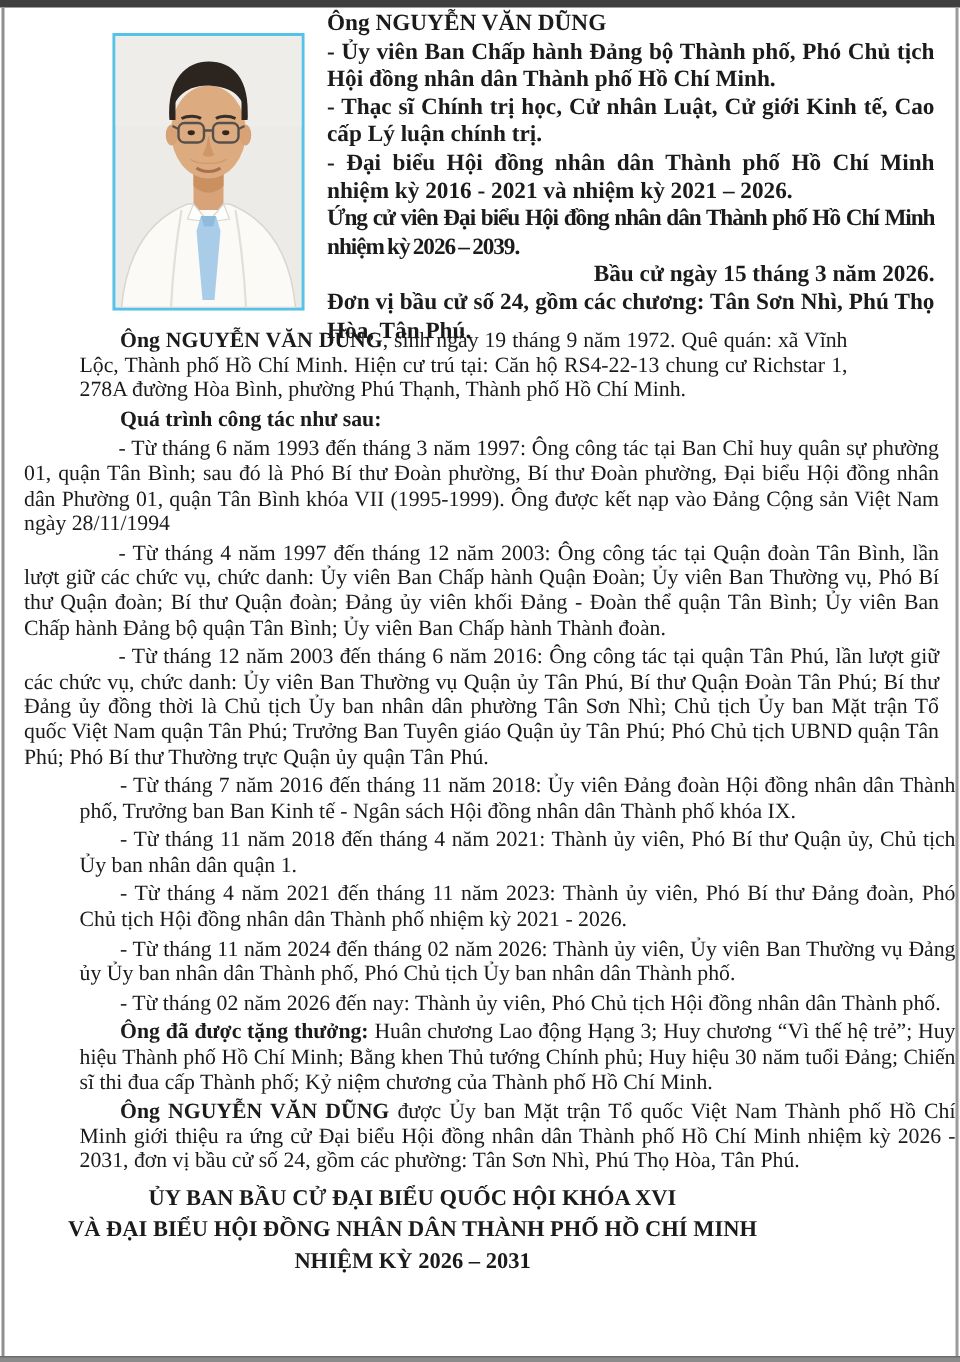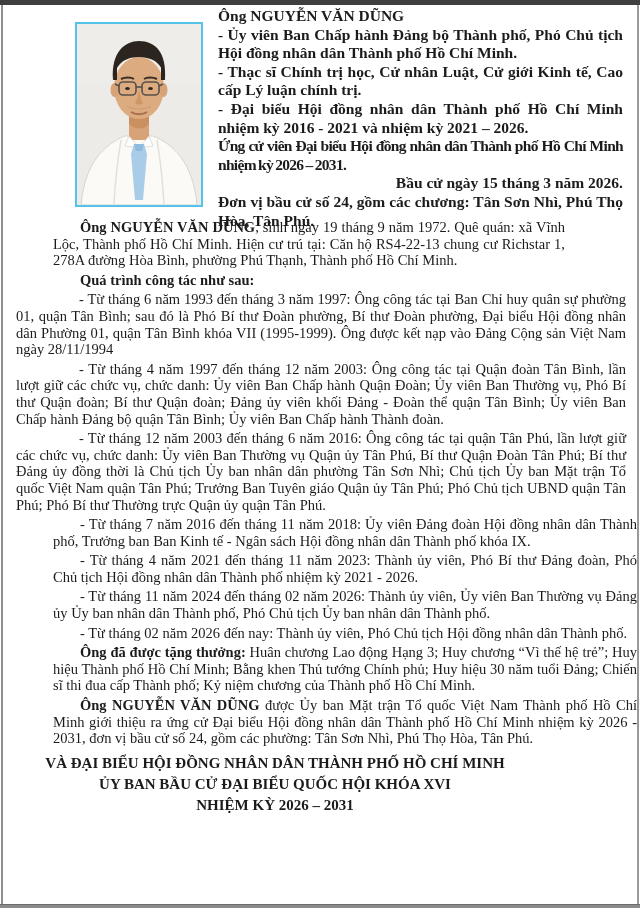--- a/index.html
+++ b/index.html
@@ -120,39 +120,40 @@
           <path d="M50,82 C54,86 70,86 74,82" stroke="#d09c6e" stroke-width="1" fill="none"></path>
         </svg>
       </div>
     </div>
 
     <div class="intro-text">
       <div class="intro-name">Ông NGUYỄN VĂN DŨNG</div>
       <div>- Ủy viên Ban Chấp hành Đảng bộ Thành phố, Phó Chủ tịch Hội đồng nhân dân Thành phố Hồ Chí Minh.</div>
       <div>- Thạc sĩ Chính trị học, Cử nhân Luật, Cử giới Kinh tế, Cao cấp Lý luận chính trị.</div>
       <div>- Đại biểu Hội đồng nhân dân Thành phố Hồ Chí Minh nhiệm kỳ 2016 - 2021 và nhiệm kỳ 2021 – 2026.</div>
-      <div class="intro-condensed">Ứng cử viên Đại biểu Hội đồng nhân dân Thành phố Hồ Chí Minh nhiệm kỳ 2026 – 2031.</div>
+      <div class="intro-condensed">Ứng cử viên Đại biểu Hội đồng nhân dân Thành phố Hồ Chí Minh nhiệm kỳ 2026 – 2039.</div>
       <div class="intro-line-left">Bầu cử ngày 15 tháng 3 năm 2026.</div>
       <div>Đơn vị bầu cử số 24, gồm các chương: Tân Sơn Nhì, Phú Thọ Hòa, Tân Phú.</div>
     </div>
   </div>
 
   <div>
     <p class="para norm narrow-right"><b>Ông NGUYỄN VĂN DŨNG</b><span>, sinh ngày 19 tháng 9 năm 1972. Quê quán: xã Vĩnh Lộc, Thành phố Hồ Chí Minh. Hiện cư trú tại: Căn hộ RS4-22-13 chung cư Richstar 1, 278A đường Hòa Bình, phường Phú Thạnh, Thành phố Hồ Chí Minh.</span></p>
     <p class="para norm"><b>Quá trình công tác như sau:</b><span></span></p>
     <p class="para wide"><b></b><span>- Từ tháng 6 năm 1993 đến tháng 3 năm 1997: Ông công tác tại Ban Chỉ huy quân sự phường 01, quận Tân Bình; sau đó là Phó Bí thư Đoàn phường, Bí thư Đoàn phường, Đại biểu Hội đồng nhân dân Phường 01, quận Tân Bình khóa VII (1995-1999). Ông được kết nạp vào Đảng Cộng sản Việt Nam ngày 28/11/1994</span></p>
     <p class="para wide"><b></b><span>- Từ tháng 4 năm 1997 đến tháng 12 năm 2003: Ông công tác tại Quận đoàn Tân Bình, lần lượt giữ các chức vụ, chức danh: Ủy viên Ban Chấp hành Quận Đoàn; Ủy viên Ban Thường vụ, Phó Bí thư Quận đoàn; Bí thư Quận đoàn; Đảng ủy viên khối Đảng - Đoàn thể quận Tân Bình; Ủy viên Ban Chấp hành Đảng bộ quận Tân Bình; Ủy viên Ban Chấp hành Thành đoàn.</span></p>
     <p class="para wide"><b></b><span>- Từ tháng 12 năm 2003 đến tháng 6 năm 2016: Ông công tác tại quận Tân Phú, lần lượt giữ các chức vụ, chức danh: Ủy viên Ban Thường vụ Quận ủy Tân Phú, Bí thư Quận Đoàn Tân Phú; Bí thư Đảng ủy đồng thời là Chủ tịch Ủy ban nhân dân phường Tân Sơn Nhì; Chủ tịch Ủy ban Mặt trận Tổ quốc Việt Nam quận Tân Phú; Trưởng Ban Tuyên giáo Quận ủy Tân Phú; Phó Chủ tịch UBND quận Tân Phú; Phó Bí thư Thường trực Quận ủy quận Tân Phú.</span></p>
     <p class="para norm"><b></b><span>- Từ tháng 7 năm 2016 đến tháng 11 năm 2018: Ủy viên Đảng đoàn Hội đồng nhân dân Thành phố, Trưởng ban Ban Kinh tế - Ngân sách Hội đồng nhân dân Thành phố khóa IX.</span></p>
+    <p class="para norm"><b></b><span>- Từ tháng 11 năm 2018 đến tháng 4 năm 2021: Thành ủy viên, Phó Bí thư Quận ủy, Chủ tịch Ủy ban nhân dân quận 1.</span></p>
     <p class="para norm"><b></b><span>- Từ tháng 4 năm 2021 đến tháng 11 năm 2023: Thành ủy viên, Phó Bí thư Đảng đoàn, Phó Chủ tịch Hội đồng nhân dân Thành phố nhiệm kỳ 2021 - 2026.</span></p>
     <p class="para norm"><b></b><span>- Từ tháng 11 năm 2024 đến tháng 02 năm 2026: Thành ủy viên, Ủy viên Ban Thường vụ Đảng ủy Ủy ban nhân dân Thành phố, Phó Chủ tịch Ủy ban nhân dân Thành phố.</span></p>
     <p class="para norm"><b></b><span>- Từ tháng 02 năm 2026 đến nay: Thành ủy viên, Phó Chủ tịch Hội đồng nhân dân Thành phố.</span></p>
     <p class="para norm"><b>Ông đã được tặng thưởng:</b><span> Huân chương Lao động Hạng 3; Huy chương “Vì thế hệ trẻ”; Huy hiệu Thành phố Hồ Chí Minh; Bằng khen Thủ tướng Chính phủ; Huy hiệu 30 năm tuổi Đảng; Chiến sĩ thi đua cấp Thành phố; Kỷ niệm chương của Thành phố Hồ Chí Minh.</span></p>
     <p class="para norm"><b>Ông NGUYỄN VĂN DŨNG</b><span> được Ủy ban Mặt trận Tổ quốc Việt Nam Thành phố Hồ Chí Minh giới thiệu ra ứng cử Đại biểu Hội đồng nhân dân Thành phố Hồ Chí Minh nhiệm kỳ 2026 - 2031, đơn vị bầu cử số 24, gồm các phường: Tân Sơn Nhì, Phú Thọ Hòa, Tân Phú.</span></p>
   </div>
 
   <div class="footer">
+    <div>ỦY BAN BẦU CỬ ĐẠI BIỂU QUỐC HỘI KHÓA XVI</div>
     <div>VÀ ĐẠI BIỂU HỘI ĐỒNG NHÂN DÂN THÀNH PHỐ HỒ CHÍ MINH</div>
-    <div>ỦY BAN BẦU CỬ ĐẠI BIỂU QUỐC HỘI KHÓA XVI</div>
     <div>NHIỆM KỲ 2026 – 2031</div>
   </div>
 
 </div>
 
 </body></html>

